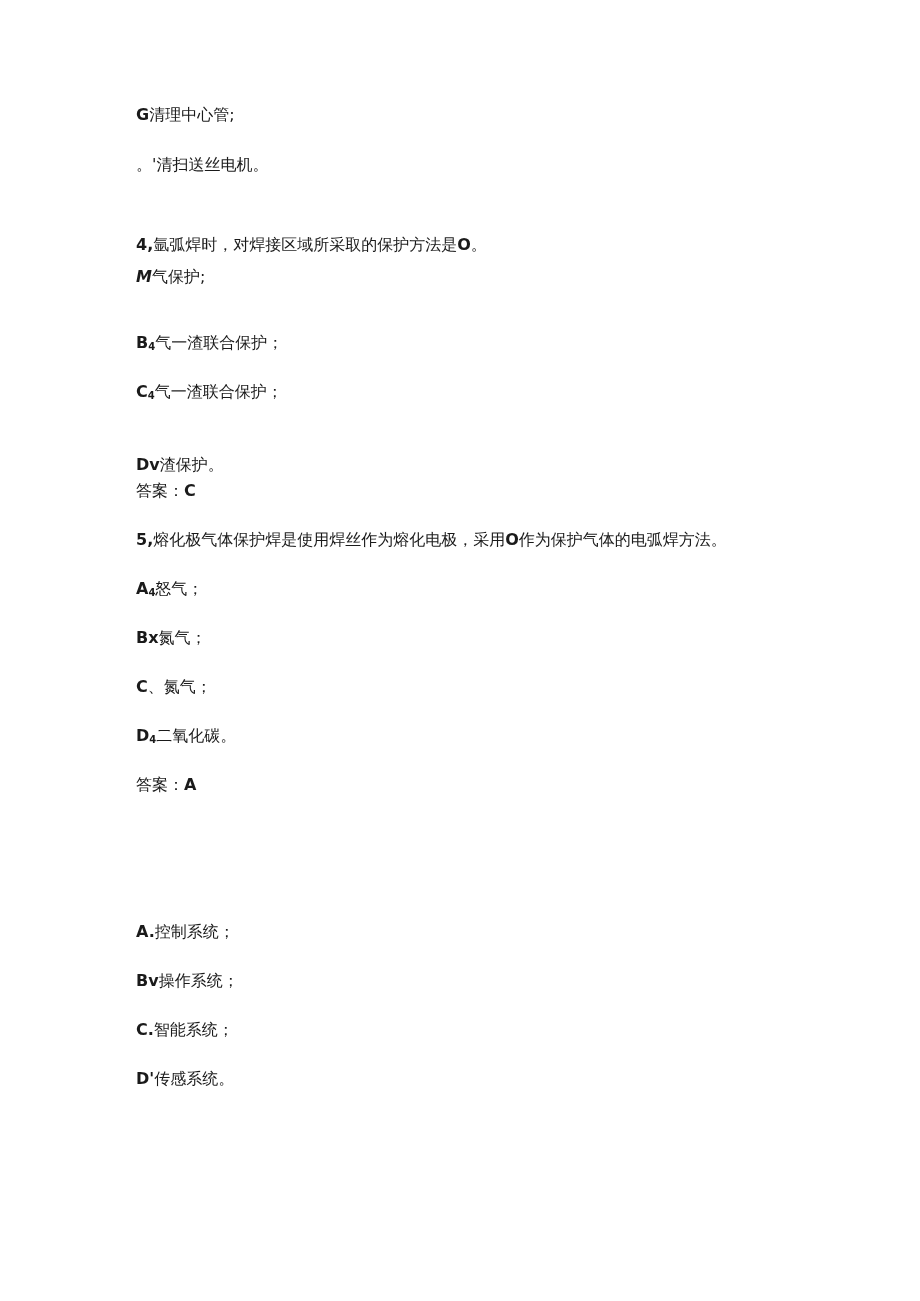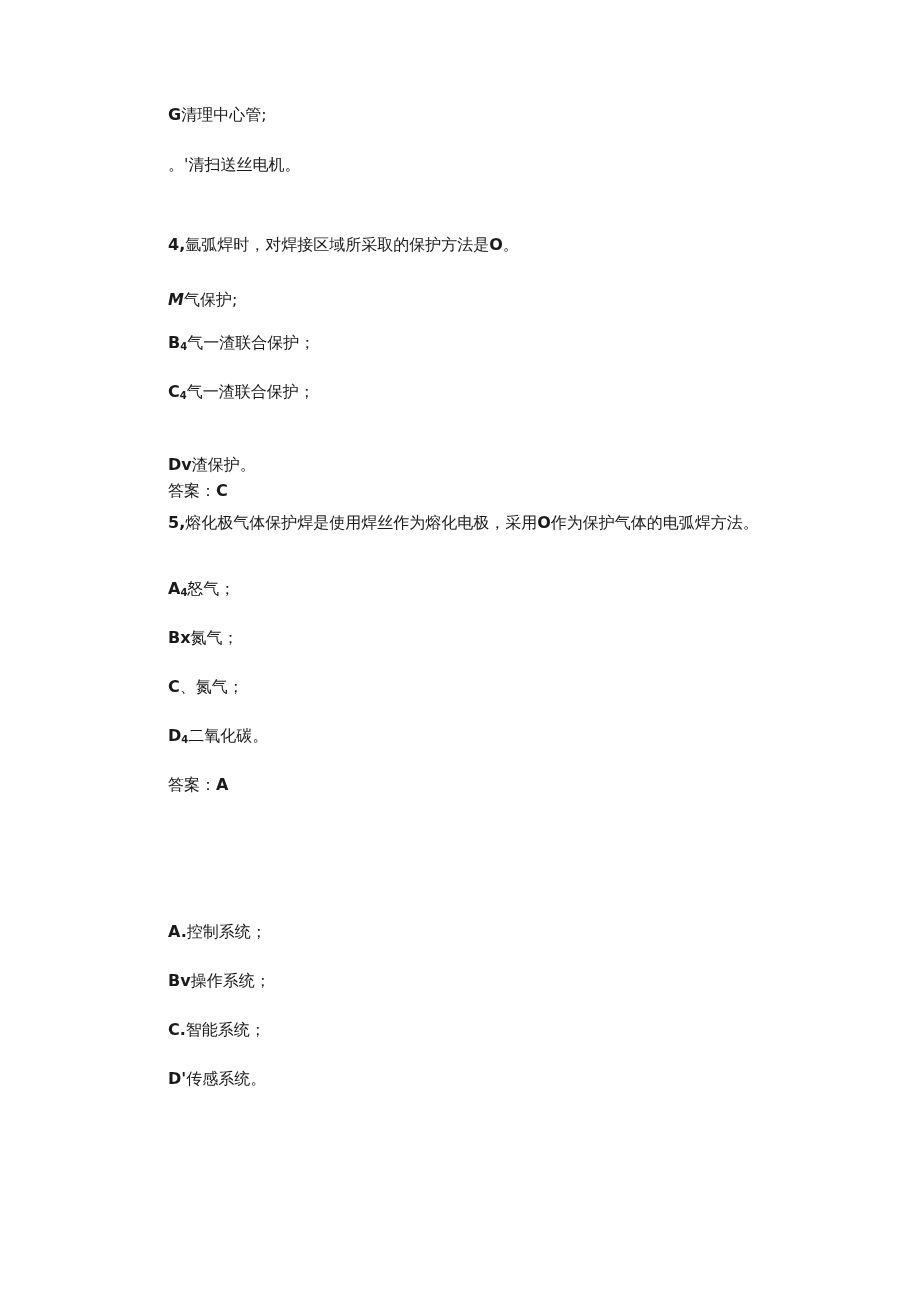--- a/index.html
+++ b/index.html
@@ -20,21 +20,20 @@
       left: 0; top: 0;
       width: 920px; height: 1301px;
     }
     .line {
       position: absolute;
       left: 136px;
       font-size: 16px;
       line-height: 22px;
       white-space: nowrap;
       letter-spacing: 0px;
-      margin-left: 32px;
     }
     .b { font-weight: bold; }
     .bi { font-weight: bold; font-style: italic; }
     .sub { font-weight: bold; font-size: 10px; vertical-align: -2px; }
   </style>
 </head>
 <body>
 
 <div class="page">
 
@@ -43,41 +42,41 @@
   </div>
 
   <div class="line" style="top:154px">
     <span>。'清扫送丝电机。</span>
   </div>
 
   <div class="line" style="top:234px">
     <span class="b">4,</span><span>氩弧焊时，对焊接区域所采取的保护方法是</span><span class="b">O</span><span>。</span>
   </div>
 
-  <div class="line" style="top:289px">
+  <div class="line" style="top:266px">
     <span class="bi">M</span><span>气保护;</span>
   </div>
 
   <div class="line" style="top:332px">
     <span class="b">B</span><span class="sub">4</span><span>气一渣联合保护；</span>
   </div>
 
   <div class="line" style="top:381px">
     <span class="b">C</span><span class="sub">4</span><span>气一渣联合保护；</span>
   </div>
 
   <div class="line" style="top:454px">
     <span class="b">Dv</span><span>渣保护。</span>
   </div>
 
   <div class="line" style="top:480px">
     <span>答案：</span><span class="b">C</span>
   </div>
 
-  <div class="line" style="top:512px">
+  <div class="line" style="top:529px">
     <span class="b">5,</span><span>熔化极气体保护焊是使用焊丝作为熔化电极，采用</span><span class="b">O</span><span>作为保护气体的电弧焊方法。</span>
   </div>
 
   <div class="line" style="top:578px">
     <span class="b">A</span><span class="sub">4</span><span>怒气；</span>
   </div>
 
   <div class="line" style="top:627px">
     <span class="b">Bx</span><span>氮气；</span>
   </div>

